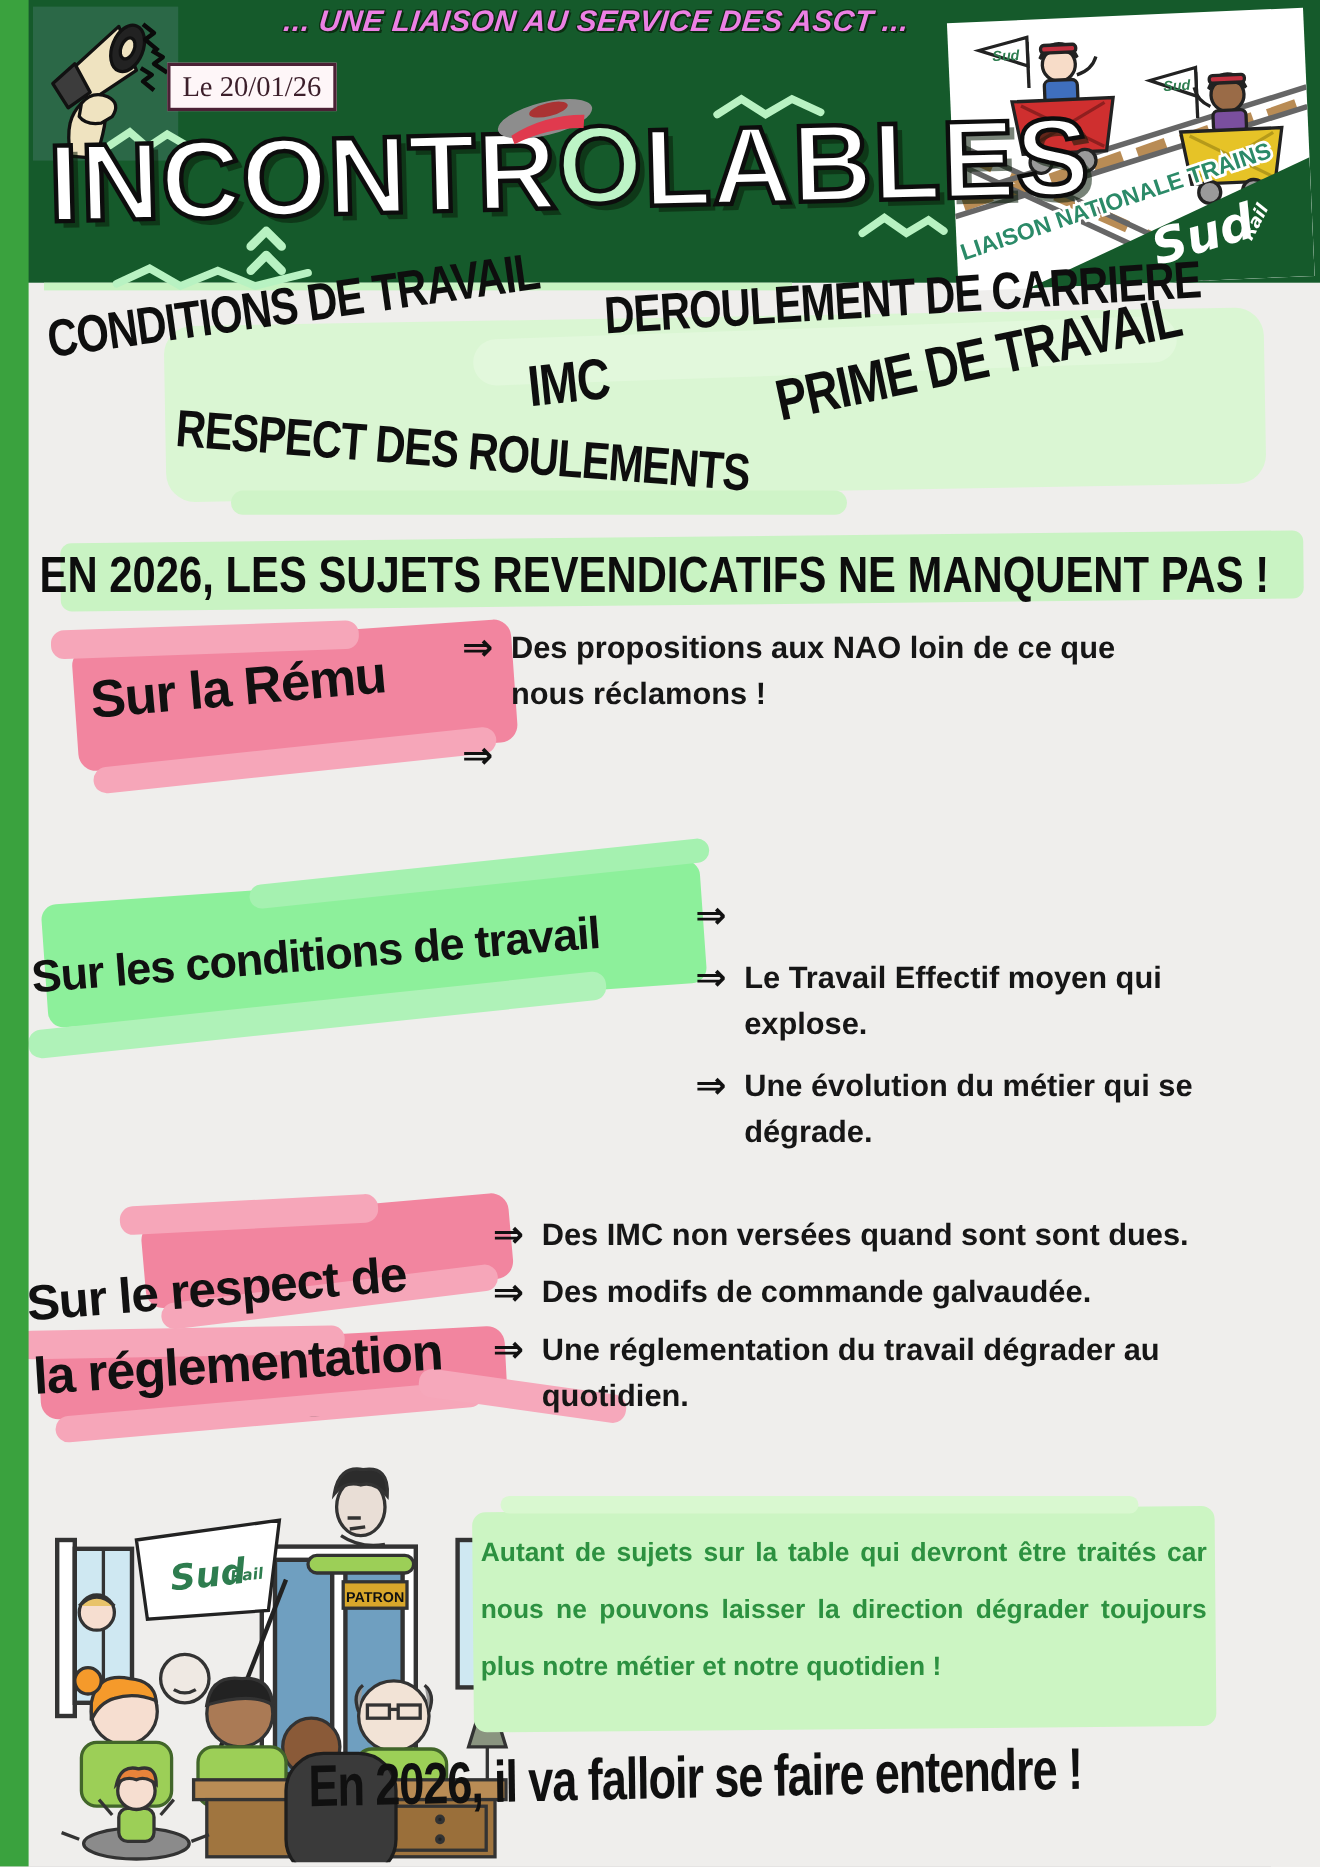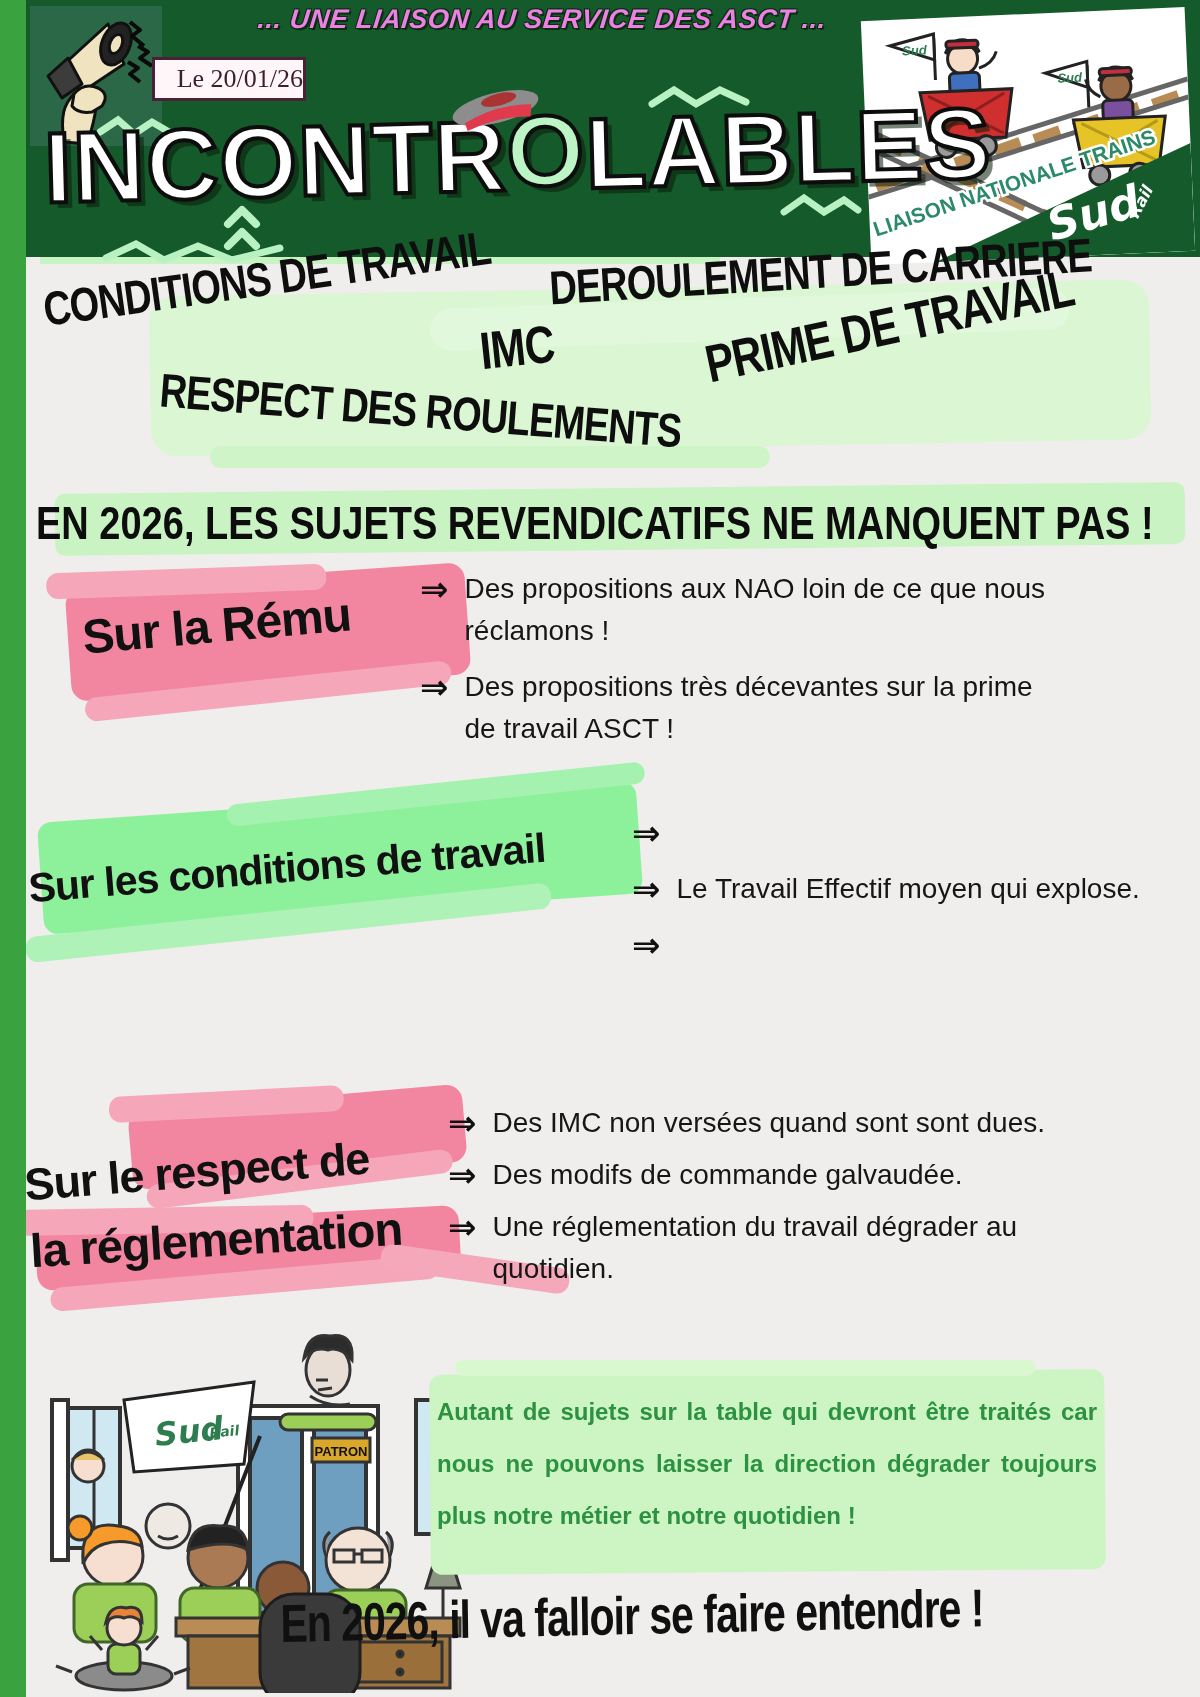--- a/index.html
+++ b/index.html
@@ -6,21 +6,21 @@
   .page{position:relative;width:1200px;height:1697px;background:#efeeec;overflow:hidden;
         font-family:"Liberation Sans",sans-serif;margin:0 auto;}
   .abs{position:absolute;}
 
   
   .header{left:0;top:0;width:1200px;height:257px;background:#155a2b;}
   .header-underline{left:40px;top:257px;width:680px;height:7px;background:#c8f3c2;}
   .left-strip{left:0;top:0;width:26px;height:1697px;background:#3aa23e;z-index:40;}
   .mega-box{left:30px;top:6px;width:132px;height:140px;background:#2b6847;}
   .date-box{left:152px;top:57px;width:148px;height:38px;background:#fef6f8;border:3px solid #4b2135;
-            color:#3c1f2b;font-family:"Liberation Serif",serif;font-size:26px;line-height:38px;text-align:right;}
+            color:#3c1f2b;font-family:"Liberation Serif",serif;font-size:26px;line-height:38px;text-align:center;}
   .tagline{left:258px;top:4px;width:600px;font-size:27px;font-weight:bold;font-style:italic;
            color:#ec80e4;white-space:nowrap;letter-spacing:.5px;transform:skewX(-6deg);
            text-shadow:2px 2px 0 #0c2c12,-1px -1px 0 #0c2c12,1px -1px 0 #0c2c12,-1px 1px 0 #0c2c12;}
   .big-title{left:44px;top:98px;white-space:nowrap;font-size:100px;font-weight:800;letter-spacing:1px;
              transform:rotate(-1.5deg);z-index:5;}
   .big-title span{color:#fff;-webkit-text-stroke:4px #0d0d0d;text-shadow:6px 6px 0 rgba(10,30,10,.55);}
   .big-title .accent{color:#bdf4c6;display:inline-block;transform:translateY(-4px);}
   .cap-icon{left:448px;top:86px;width:96px;height:54px;z-index:6;transform:rotate(-6deg);}
   .logo-card{left:866px;top:14px;width:324px;height:244px;background:#fff;transform:rotate(-2.5deg);z-index:4;}
   .squig{position:absolute;z-index:3;}
@@ -40,21 +40,21 @@
   .brush-green{background:#8df09b;border-radius:14px;}
   .brush-green:before{content:"";position:absolute;left:-20px;bottom:-18px;width:88%;height:26px;
                       background:#aff2b8;border-radius:12px;transform:rotate(-2deg);}
   .brush-green:after{content:"";position:absolute;right:-10px;top:-12px;width:70%;height:22px;
                      background:#a5f1b0;border-radius:12px;transform:rotate(-2deg);}
   .sec-head{white-space:nowrap;font-weight:800;color:#111;z-index:5;letter-spacing:-1px;}
   .bullets{z-index:5;}
   .bullet-row{display:flex;align-items:flex-start;margin-bottom:14px;}
   .arr{flex:0 0 auto;font-family:"DejaVu Sans",sans-serif;font-size:34px;font-weight:bold;
        line-height:42px;margin-right:16px;color:#111;}
-  .btxt{font-size:28px;font-weight:normal;line-height:42px;color:#161616;}
+  .btxt{font-size:28px;font-weight:bold;line-height:42px;color:#161616;}
 
   
   .concl-band{background:#ccf5c3;border-radius:12px;}
   .conclusion{left:437px;top:1386px;width:660px;font-size:24px;line-height:52px;font-weight:bold;
               color:#2c9140;text-align:justify;z-index:5;}
   .closing{left:280px;top:1594px;white-space:nowrap;font-size:41px;font-weight:800;color:#101010;
            letter-spacing:-1px;transform:scaleY(1.3) rotate(-1deg);transform-origin:top left;z-index:5;}
 </style>
 </head>
 <body>
@@ -195,36 +195,36 @@
 
   <div class="abs brush-pink" style="left:68px;top:576px;width:400px;height:112px;transform:rotate(-4deg);"></div>
   <div class="abs sec-head" style="left:82px;top:598px;font-size:48px;transform:rotate(-5deg);">Sur la Rému</div>
   <div class="abs bullets" style="left:420px;top:568px;width:668px;">
     <div class="bullet-row">
       <span class="arr">⇒</span>
       <span class="btxt" style="width:600px">Des propositions aux NAO loin de ce que nous réclamons !</span>
     </div>
     <div class="bullet-row">
       <span class="arr">⇒</span>
-      <span class="btxt" style="width:600px">Des propositions très décevantes sur la prime de travail ASCT !</span>
     </div>
   </div>
 
   <div class="abs brush-green" style="left:40px;top:802px;width:600px;height:112px;transform:rotate(-4deg);"></div>
   <div class="abs sec-head" style="left:28px;top:845px;font-size:41px;transform:rotate(-4.5deg);">Sur les conditions de travail</div>
   <div class="abs bullets" style="left:632px;top:812px;width:552px;">
     <div class="bullet-row">
       <span class="arr">⇒</span>
     </div>
     <div class="bullet-row">
       <span class="arr">⇒</span>
       <span class="btxt" style="width:490px">Le Travail Effectif moyen qui explose.</span>
     </div>
     <div class="bullet-row">
       <span class="arr">⇒</span>
+      <span class="btxt" style="width:490px">Une évolution du métier qui se dégrade.</span>
     </div>
   </div>
 
   <div class="abs brush-pink" style="left:130px;top:1098px;width:335px;height:78px;transform:rotate(-5deg);"></div>
   <div class="abs brush-pink" style="left:36px;top:1216px;width:424px;height:64px;transform:rotate(-3deg);"></div>
   <div class="abs blob" style="left:380px;top:1256px;width:190px;height:26px;background:#f6a8bb;transform:rotate(8deg);border-radius:12px;"></div>
   <div class="abs sec-head" style="left:24px;top:1146px;font-size:45px;transform:rotate(-4.5deg);">Sur le respect de</div>
   <div class="abs sec-head" style="left:30px;top:1212px;font-size:47px;transform:rotate(-3.5deg);">la réglementation</div>
   <div class="abs bullets" style="left:448px;top:1102px;width:650px;">
     <div class="bullet-row" style="margin-bottom:10px">

